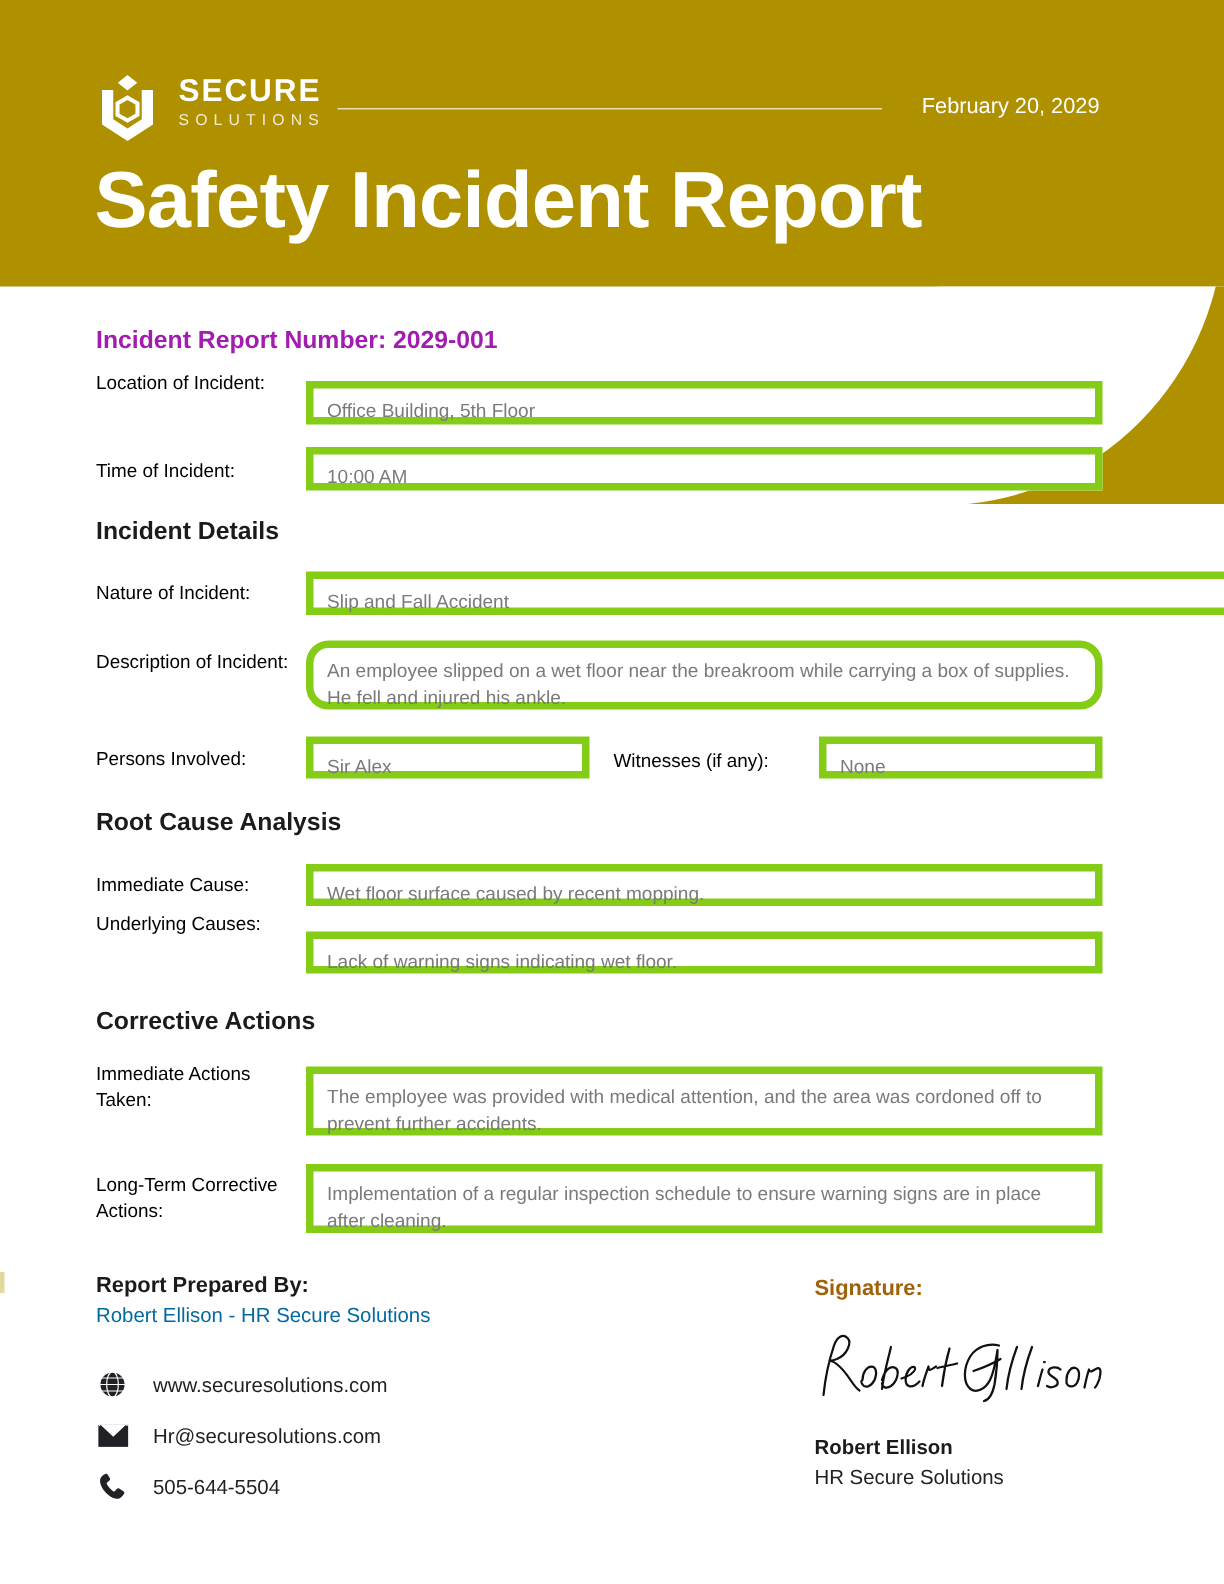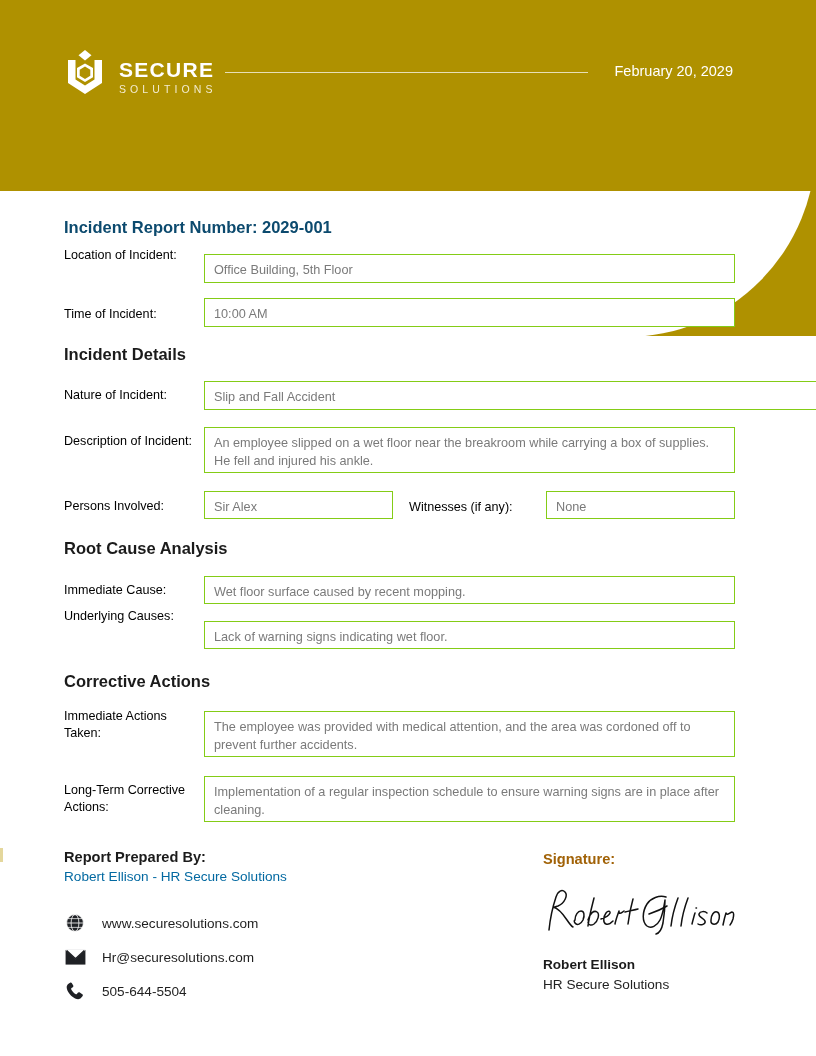--- a/index.html
+++ b/index.html
@@ -56,21 +56,21 @@
     background: #cdb64b;
     opacity: 0.55;
   }
 
   
   .logo-row {
     position: absolute;
     left: 64px;
     top: 50px;
     display: flex;
-    align-items: flex-end;
+    align-items: flex-start;
     gap: 13px;
   }
   .logo-mark {
     width: 42px;
     height: 44px;
     display: block;
   }
   .logo-text {
     display: flex;
     flex-direction: column;
@@ -128,21 +128,21 @@
     top: 191px;
     width: 816px;
   }
 
   .report-no {
     position: absolute;
     left: 64px;
     top: 27px;
     font-size: 16.5px;
     font-weight: bold;
-    color: #0c4a6e;
+    color: #a21caf;
     font-stretch: condensed;
     white-space: nowrap;
   }
 
   .section-head {
     position: absolute;
     left: 64px;
     font-size: 16.5px;
     font-weight: bold;
     color: #1b1b1b;
@@ -154,21 +154,21 @@
     position: absolute;
     font-size: 12.6px;
     color: #000000;
     font-stretch: condensed;
     line-height: 1.36;
   }
 
   .fld-box {
     position: absolute;
     box-sizing: border-box;
-    border: 1px solid #84cc16;
+    border: 5px solid #84cc16;
     background: #ffffff;
     color: #7a7a7a;
     font-size: 12.7px;
     font-stretch: condensed;
     line-height: 1.44;
     padding: 6px 9px 0 9px;
   }
 
   
   .prepared-title {
@@ -268,38 +268,39 @@
       </svg>
     </span>
     <span class="logo-text">
       <span class="logo-secure">SECURE</span>
       <span class="logo-solutions">SOLUTIONS</span>
     </span>
   </div>
 
   <div class="header-rule"></div>
   <div class="header-date">February 20, 2029</div>
+  <div class="doc-title">Safety Incident Report</div>
 
   <div class="body-area">
 
     <div class="report-no">Incident Report Number: 2029-001</div>
 
     <div class="fld-label" style="left:64px; top:56px; width:130px;">Location of Incident:</div>
     <div class="fld-box" style="left:204px; top:63px; width:531px; height:29px;">Office Building, 5th Floor</div>
 
     <div class="fld-label" style="left:64px; top:115px; width:140px;">Time of Incident:</div>
     <div class="fld-box" style="left:204px; top:107px; width:531px; height:29px;">10:00 AM</div>
 
     <div class="section-head" style="top:154px;">Incident Details</div>
 
     <div class="fld-label" style="left:64px; top:196px; width:140px;">Nature of Incident:</div>
     <div class="fld-box" style="left:204px; top:190px; width:622px; height:29px;">Slip and Fall Accident</div>
 
     <div class="fld-label" style="left:64px; top:242px; width:130px;">Description of Incident:</div>
-    <div class="fld-box" style="left:204px; top:236px; width:531px; height:46px;">An employee slipped on a wet floor near the breakroom while carrying a box of supplies. He fell and injured his ankle.</div>
+    <div class="fld-box" style="left:204px; top:236px; width:531px; height:46px;border-radius:15px;">An employee slipped on a wet floor near the breakroom while carrying a box of supplies. He fell and injured his ankle.</div>
 
     <div class="fld-label" style="left:64px; top:307px; width:140px;">Persons Involved:</div>
     <div class="fld-box" style="left:204px; top:300px; width:189px; height:28px;">Sir Alex</div>
 
     <div class="fld-label" style="left:409px; top:308px; width:135px;">Witnesses (if any):</div>
     <div class="fld-box" style="left:546px; top:300px; width:189px; height:28px;">None</div>
 
     <div class="section-head" style="top:348px;text-align:right;">Root Cause Analysis</div>
 
     <div class="fld-label" style="left:64px; top:391px; width:140px;">Immediate Cause:</div>

